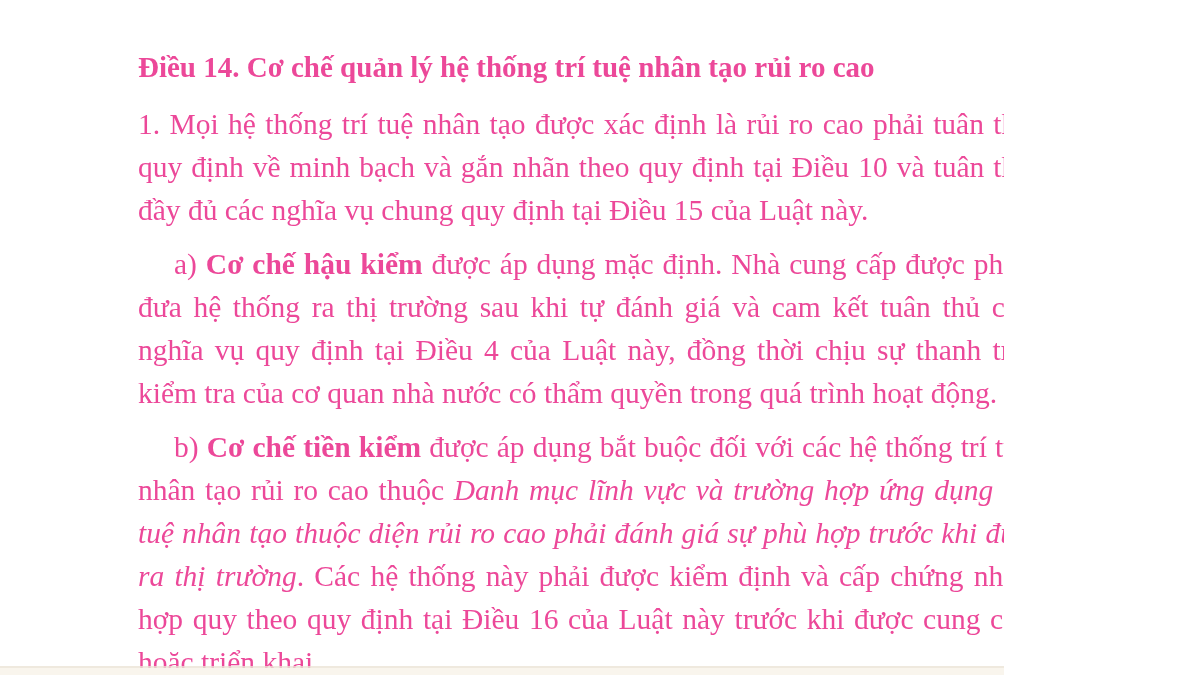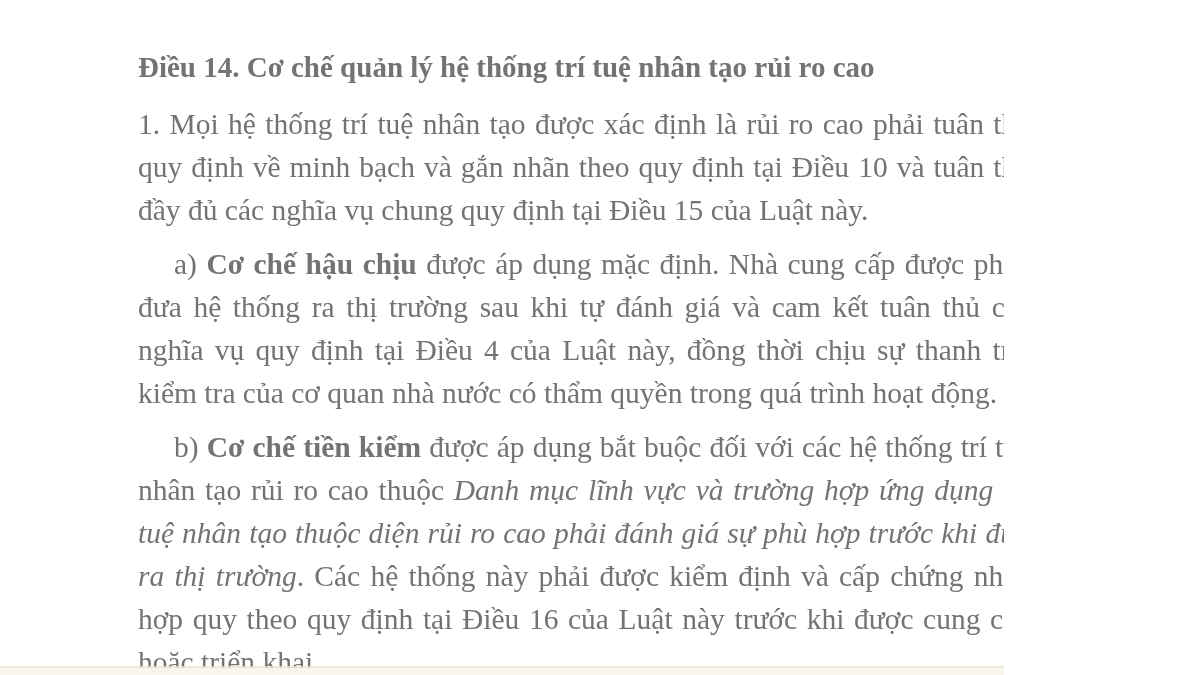--- a/index.html
+++ b/index.html
@@ -4,21 +4,21 @@
 <style>
   * { box-sizing: border-box; }
   html, body { margin: 0; padding: 0; background: #ffffff; }
   .page {
     position: relative;
     width: 1004px;
     height: 675px;
     background: #ffffff;
     overflow: hidden;
     font-family: "Liberation Serif", "DejaVu Serif", serif;
-    color: #737373;
+    color: #ec4899;
   }
   .content {
     position: absolute;
     left: 138px;
     top: 48px;
     width: 893px;
   }
   .heading {
     font-size: 29px;
     line-height: 38px;
@@ -68,21 +68,21 @@
 <body>
 
 <div class="page">
   <div class="content">
 
     <h1 class="heading">Điều 14. Cơ chế quản lý hệ thống trí tuệ nhân tạo rủi ro cao</h1>
 
     <p class="para no-indent"><span>1. Mọi hệ thống trí tuệ nhân tạo được xác định là rủi ro cao phải tuân thủ quy định về minh bạch và gắn nhãn theo quy định tại Điều 10 và tuân thủ đầy đủ các nghĩa vụ chung quy định tại Điều 15 của Luật này.</span></p>
 
 
-    <p class="para"><span>a) </span><span class="run-bold">Cơ chế hậu chịu</span><span> được áp dụng mặc định. Nhà cung cấp được phép đưa hệ thống ra thị trường sau khi tự đánh giá và cam kết tuân thủ các nghĩa vụ quy định tại Điều 4 của Luật này, đồng thời chịu sự thanh tra, kiểm tra của cơ quan nhà nước có thẩm quyền trong quá trình hoạt động.</span></p>
+    <p class="para"><span>a) </span><span class="run-bold">Cơ chế hậu kiểm</span><span> được áp dụng mặc định. Nhà cung cấp được phép đưa hệ thống ra thị trường sau khi tự đánh giá và cam kết tuân thủ các nghĩa vụ quy định tại Điều 4 của Luật này, đồng thời chịu sự thanh tra, kiểm tra của cơ quan nhà nước có thẩm quyền trong quá trình hoạt động.</span></p>
 
     <p class="para"><span>b) </span><span class="run-bold">Cơ chế tiền kiểm</span><span> được áp dụng bắt buộc đối với các hệ thống trí tuệ nhân tạo rủi ro cao thuộc </span><span class="run-italic">Danh mục lĩnh vực và trường hợp ứng dụng trí tuệ nhân tạo thuộc diện rủi ro cao phải đánh giá sự phù hợp trước khi đưa ra thị trường</span><span>. Các hệ thống này phải được kiểm định và cấp chứng nhận hợp quy theo quy định tại Điều 16 của Luật này trước khi được cung cấp hoặc triển khai.</span></p>
 
   </div>
 
   <div class="edge-right-area"></div>
   <div class="edge-right-line"></div>
   <div class="edge-bottom-area"></div>
   <div class="edge-bottom-line"></div>
 </div>

